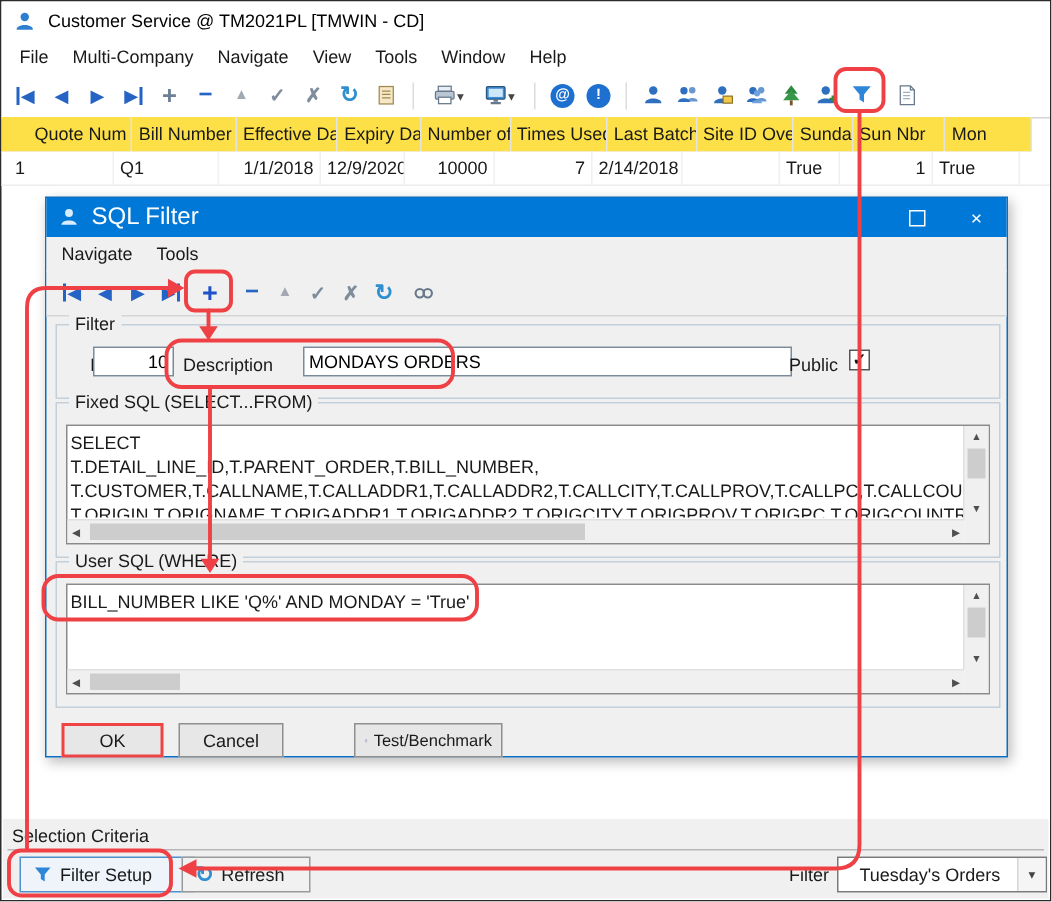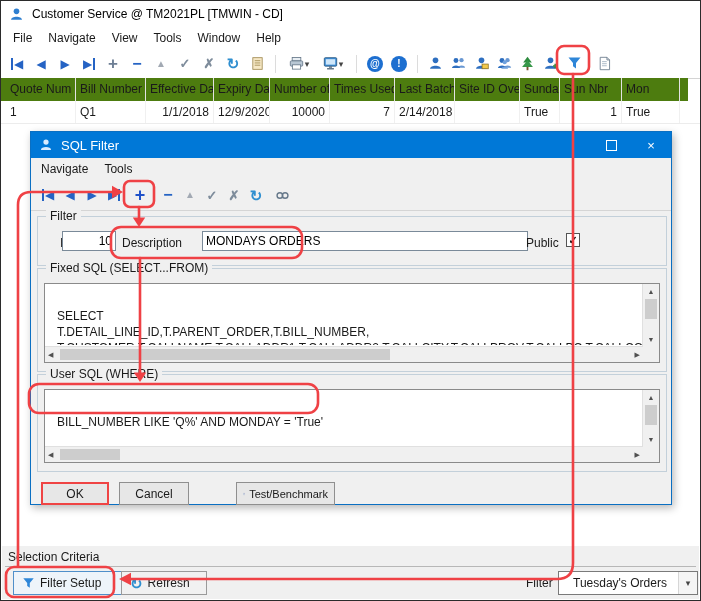--- a/index.html
+++ b/index.html
@@ -27,63 +27,63 @@
   .plus-m{color:#6e7f95;font-size:17px;font-weight:bold;}
   .plus-d{color:#1f51c9;font-size:18px;font-weight:bold;}
   .minus{color:#2563c4;font-size:16px;font-weight:bold;}
   .tri{color:#a2a9b3;font-size:10px;}
   .chk{color:#7e8c9b;font-size:13px;font-weight:bold;}
   .crx{color:#7e8c9b;font-size:13px;font-weight:bold;}
   .ref{color:#2f8fd0;font-size:15px;font-weight:bold;}
   .dd{color:#444;font-size:9px;}
   .circ{width:16px;height:16px;border-radius:50%;background:#1d6fd0;color:#fff;font-size:10px;font-weight:bold;display:flex;align-items:center;justify-content:center;}
   
-  .ghead{position:absolute;top:77px;left:0;right:12px;height:23px;display:flex;padding-left:5px;border-bottom:1px solid #cfcfcf;background:#4d7c0f;}
+  .ghead{position:absolute;top:77px;left:0;right:12px;height:23px;display:flex;padding-left:18px;border-bottom:1px solid #cfcfcf;background:#fde047;}
   .grow{position:absolute;top:100px;left:0;right:0;height:22px;display:flex;padding-left:5px;border-bottom:1px solid #ececec;background:#fff;}
   .gc{box-sizing:border-box;padding:4px 4px 0 4px;overflow:hidden;white-space:nowrap;font-size:12px;}
   .ghead .gc{border-right:1px solid #e3e3e3;}
   .grow .gc{border-right:1px solid #f0f0f0;}
   .ar{text-align:right;}
   .w0{width:70px}.w1{width:70px}.w2{width:68px}.w3{width:56px}.w4{width:60px}.w5{width:65px}.w6{width:60px}.w7{width:65px}.w8{width:40px}.w9{width:62px}.w10{width:58px}
   
   .bottom-panel{position:absolute;left:1px;right:1px;bottom:1px;height:53px;background:#f0f0f0;}
   .sel-label{position:absolute;left:6px;top:4px;font-size:12px;}
   .sel-line{position:absolute;left:3px;right:3px;top:20px;border-top:1px solid #b7b7b7;}
   .wbtn{position:absolute;height:24px;display:flex;align-items:center;gap:5px;padding:0 8px;background:#f1f1f1;border:1px solid #9a9a9a;font-size:12px;box-sizing:border-box;cursor:default;}
   .btn-filtersetup{left:11px;top:25px;width:117px;background:#eef4fa;border-color:#4f8fca;}
   .btn-refresh{left:119px;top:25px;width:86px;}
   .flt-label{position:absolute;left:524px;top:30px;}
   .combo{position:absolute;left:556px;top:25px;width:140px;height:24px;background:#fff;border:1px solid #7a7a7a;box-sizing:border-box;display:flex;align-items:center;}
   .combo .val{flex:1;padding-left:14px;overflow:hidden;white-space:nowrap;}
   .combo .cdd{width:18px;height:100%;display:flex;align-items:center;justify-content:center;border-left:1px solid #d6d6d6;background:#f5f5f5;}
   
   .dialog{position:absolute;left:30px;top:131px;width:642px;height:374px;background:#f0f0f0;border:1px solid #0a6fc2;box-sizing:border-box;box-shadow:2px 3px 8px rgba(0,0,0,.28);z-index:10;}
   .dlg-titlebar{position:absolute;top:0;left:0;right:0;height:26px;background:#0078d7;display:flex;align-items:center;gap:8px;padding-left:8px;color:#fff;}
-  .dlg-title{font-size:13px;color:#fff;}
+  .dlg-title{font-size:16px;color:#fff;}
   .cap-btns{margin-left:auto;display:flex;height:26px;}
   .cap-btn{width:40px;height:26px;display:flex;align-items:center;justify-content:center;color:#fff;font-size:13px;}
   .restore-box{width:9px;height:9px;border:1px solid #fff;}
   .dlg-menubar{position:absolute;top:26px;left:0;right:0;height:22px;display:flex;align-items:center;padding-left:2px;background:#f0f0f0;border-bottom:1px solid #e2e2e2;}
   .dlg-toolbar{position:absolute;top:48px;left:0;right:0;height:30px;display:flex;align-items:center;padding-left:6px;border-bottom:1px solid #d5d5d5;background:#f0f0f0;}
   .dtb{width:22px;height:24px;display:flex;align-items:center;justify-content:center;}
   .ml4{margin-left:4px;} .ml6{margin-left:6px;}
   .grp{position:absolute;border:1px solid #c3d0da;}
   .grp-label{position:absolute;top:-8px;left:8px;background:#f0f0f0;padding:0 4px;font-size:12px;white-space:nowrap;}
   .grp-filter{left:6px;top:84px;width:628px;height:48px;}
   .grp-fixed{left:6px;top:136px;width:628px;height:102px;}
   .grp-user{left:6px;top:242px;width:628px;height:96px;}
   .fld-label{position:absolute;font-size:12px;top:19px;}
   .inp{position:absolute;height:20px;background:#fff;border:1px solid #7a8a99;box-sizing:border-box;font-family:"Liberation Sans",sans-serif;font-size:12px;padding:0 3px;}
   .inp-id{left:24px;top:14px;width:54px;text-align:right;}
   .inp-desc{left:152px;top:14px;width:326px;margin-left:12px;}
   .cb{position:absolute;left:528px;top:16px;width:14px;height:14px;background:#fff;border:1px solid #555;box-sizing:border-box;display:flex;align-items:center;justify-content:center;font-size:11px;font-weight:bold;color:#111;line-height:1;}
   .sql-box{position:absolute;left:6px;top:14px;right:6px;background:#fff;border:1px solid #8a8a8a;box-sizing:border-box;}
   .sql-box.fixed{height:80px;}
   .sql-box.user{height:74px;}
-  .sql-text{position:absolute;top:1px;left:1px;right:17px;bottom:17px;overflow:hidden;padding:2px 11px;font-size:12px;line-height:16px;white-space:nowrap;margin-top:21px;}
+  .sql-text{position:absolute;top:1px;left:1px;right:17px;bottom:17px;overflow:hidden;padding:2px 1px;font-size:12px;line-height:16px;white-space:nowrap;}
   .vsb{position:absolute;top:0;right:0;bottom:16px;width:16px;background:#f0f0f0;border-left:1px solid #e0e0e0;display:flex;flex-direction:column;justify-content:space-between;align-items:center;font-size:7px;color:#505050;}
   .vsb .sa{height:14px;display:flex;align-items:center;}
   .vthumb{position:absolute;top:15px;left:2px;right:2px;height:20px;background:#cdcdcd;}
   .hsb{position:absolute;left:0;right:16px;bottom:0;height:16px;background:#f0f0f0;border-top:1px solid #e0e0e0;display:flex;justify-content:space-between;align-items:center;font-size:7px;color:#505050;padding:0 3px;box-sizing:border-box;}
   .hthumb{position:absolute;left:15px;top:2px;height:11px;background:#cdcdcd;}
   .hthumb.big{width:330px;} .hthumb.small{width:60px;}
   .sbcorner{position:absolute;right:0;bottom:0;width:16px;height:16px;background:#f0f0f0;}
   .dlg-btns{position:absolute;left:10px;top:350px;display:flex;gap:10px;}
   .dbtn{height:23px;display:flex;align-items:center;justify-content:center;gap:4px;background:#e7e7e7;border:1px solid #8f8f8f;font-size:12px;box-sizing:border-box;padding:0 6px;}
   .btn-ok{width:68px;border:2px solid #ef4444;}
@@ -166,20 +166,21 @@
 
   <div class="titlebar">
     <svg class="ic" viewBox="0 0 16 16" fill="#2e7fd0">
         <use href="#i-person"></use>
       </svg>
     <span class="ttl">Customer Service @ TM2021PL [TMWIN - CD]</span>
   </div>
 
   <div class="menubar">
     <span class="menu-item">File</span>
+    <span class="menu-item">Multi-Company</span>
     <span class="menu-item">Navigate</span>
     <span class="menu-item">View</span>
     <span class="menu-item">Tools</span>
     <span class="menu-item">Window</span>
     <span class="menu-item">Help</span>
   </div>
 
   <div class="toolbar">
     <span class="tb">
         <span class="g nb bl">◀</span>

